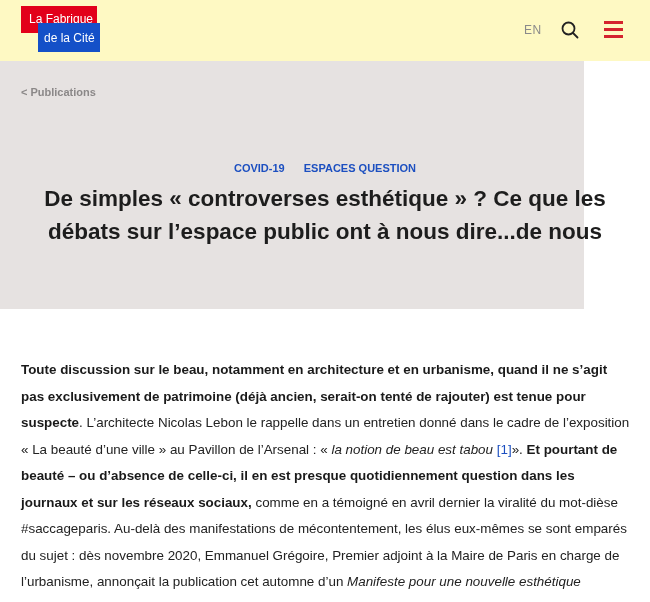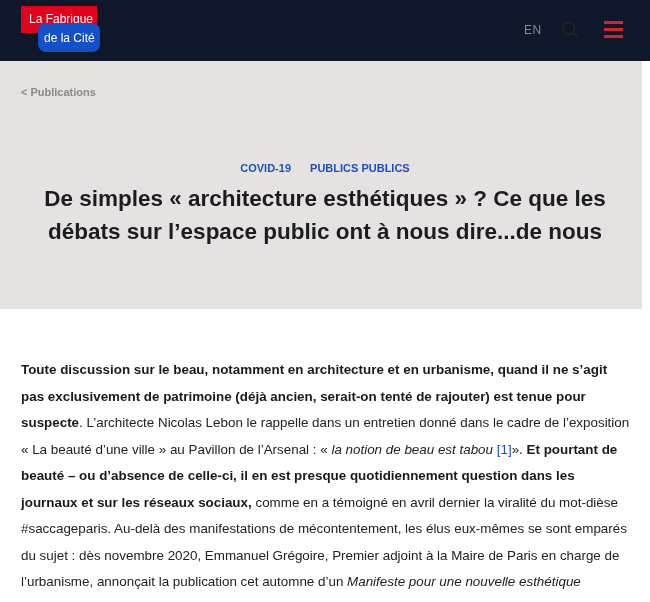--- a/index.html
+++ b/index.html
@@ -1,29 +1,29 @@
 <!DOCTYPE html>
 <html><head>
   <meta charset="utf-8">
   <style>
     * { box-sizing: border-box; margin: 0; padding: 0; }
     html, body { width: 650px; height: 602px; overflow: hidden; background: #ffffff; }
     body { font-family: "Liberation Sans", sans-serif; color: #1f1f1f; position: relative; }
 
-    .topbar { position: absolute; left: 0; top: 0; width: 650px; height: 61px; background: #0f172a; }
+    .topbar { position: absolute; left: 0; top: 0; width: 650px; height: 61px; background: #fef9c3; }
     .logo { position: absolute; left: 21px; top: 6px; width: 82px; height: 48px; }
     .logo-red { position: absolute; left: 0; top: 0; width: 76px; height: 27px; background: #e2001a; color: #fff; font-size: 12px; line-height: 27px; padding-left: 8px; }
-    .logo-blue { position: absolute; left: 17px; top: 17px; width: 62px; height: 29px; background: #1450c8; color: #fff; font-size: 12px; line-height: 31px; padding-left: 6px; border-radius: 8px; }
+    .logo-blue { position: absolute; left: 17px; top: 17px; width: 62px; height: 29px; background: #1450c8; color: #fff; font-size: 12px; line-height: 31px; padding-left: 6px; }
 
     .lang { position: absolute; left: 524px; top: 23px; font-size: 12px; color: #8a8a8a; letter-spacing: 0.5px; }
     .search-btn { position: absolute; left: 560px; top: 20px; width: 20px; height: 20px; cursor: pointer; }
     .menu-btn { position: absolute; left: 604px; top: 21px; width: 20px; height: 17px; cursor: pointer; }
     .menu-btn span { display: block; width: 19px; height: 2.5px; background: #d4232e; margin-bottom: 4.5px; }
 
-    .hero { position: absolute; left: 0; top: 61px; width: 642px; height: 248px; background: #e6e2e1; }
+    .hero { position: absolute; left: 0; top: 61px; width: 584px; height: 248px; background: #e6e2e1; }
     .breadcrumb { position: absolute; left: 21px; top: 25px; font-size: 11px; font-weight: bold; color: #8b8888; cursor: pointer; }
     .meta { position: absolute; left: 0; top: 73px; width: 650px; text-align: center; font-size: 11px; font-weight: bold; }
     .meta .cat { color: #d9141e; margin-right: 16px; }
     .meta .date { color: #444; }
     .tags { position: absolute; left: 0; top: 101px; width: 650px; text-align: center; font-size: 11px; font-weight: bold; }
     .tags a { color: #1c4fc0; text-decoration: none; margin: 0 8px; cursor: pointer; }
     .title { position: absolute; left: 10px; top: 121px; width: 630px; text-align: center; font-size: 22.5px; font-weight: bold; line-height: 33px; color: #1d1d1d; }
 
     .article { position: absolute; left: 21px; top: 357px; width: 612px; font-size: 13.4px; line-height: 26.5px; color: #222; }
     .article b { font-weight: bold; color: #1a1a1a; }
@@ -49,20 +49,20 @@
     <span></span>
     <span></span>
     <span></span>
   </div>
 </div>
 
 <div class="hero">
   <a class="breadcrumb">&lt; Publications</a>
   <div class="tags">
     <a>COVID-19</a>
-    <a>PUBLICS PUBLICS</a>
+    <a>ESPACES QUESTION</a>
   </div>
-  <h1 class="title">De simples « architecture esthétiques » ? Ce que les débats sur l’espace public ont à nous dire...de nous</h1>
+  <h1 class="title">De simples « controverses esthétique » ? Ce que les débats sur l’espace public ont à nous dire...de nous</h1>
 </div>
 
 <div class="article">
   <p><b>Toute discussion sur le beau, notamment en architecture et en urbanisme, quand il ne s’agit pas exclusivement de patrimoine (déjà ancien, serait-on tenté de rajouter) est tenue pour suspecte</b><span>. L’architecte Nicolas Lebon le rappelle dans un entretien donné dans le cadre de l’exposition « La beauté d’une ville » au Pavillon de l’Arsenal : « </span><i>la notion de beau est tabou</i> <a class="fn">[1]</a><span>». </span><b>Et pourtant de beauté – ou d’absence de celle-ci, il en est presque quotidiennement question dans les journaux et sur les réseaux sociaux,</b><span> comme en a témoigné en avril dernier la viralité du mot-dièse #saccageparis. Au-delà des manifestations de mécontentement, les élus eux-mêmes se sont emparés du sujet : dès novembre 2020, Emmanuel Grégoire, Premier adjoint à la Maire de Paris en charge de l’urbanisme, annonçait la publication cet automne d’un </span><i>Manifeste pour une nouvelle esthétique parisienne destiné à doter la Ville de Paris d’une nouvelle doctrine de l’aménagement de l’espace public.</i></p>
 </div>
 
 </body></html>

